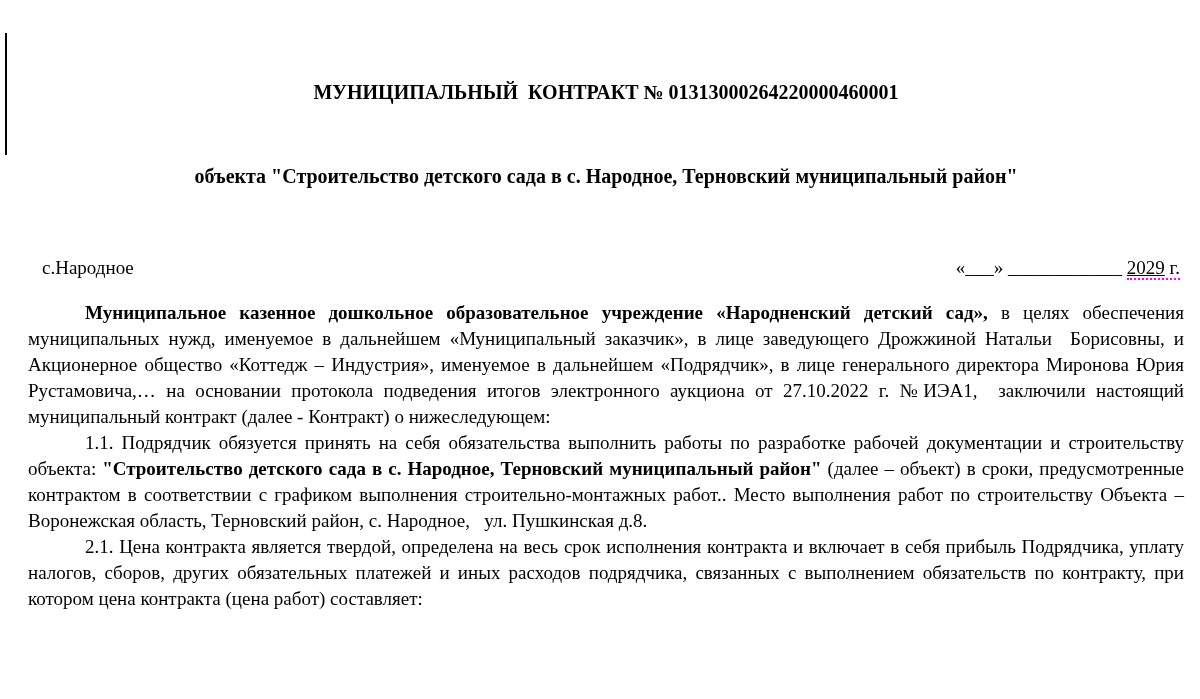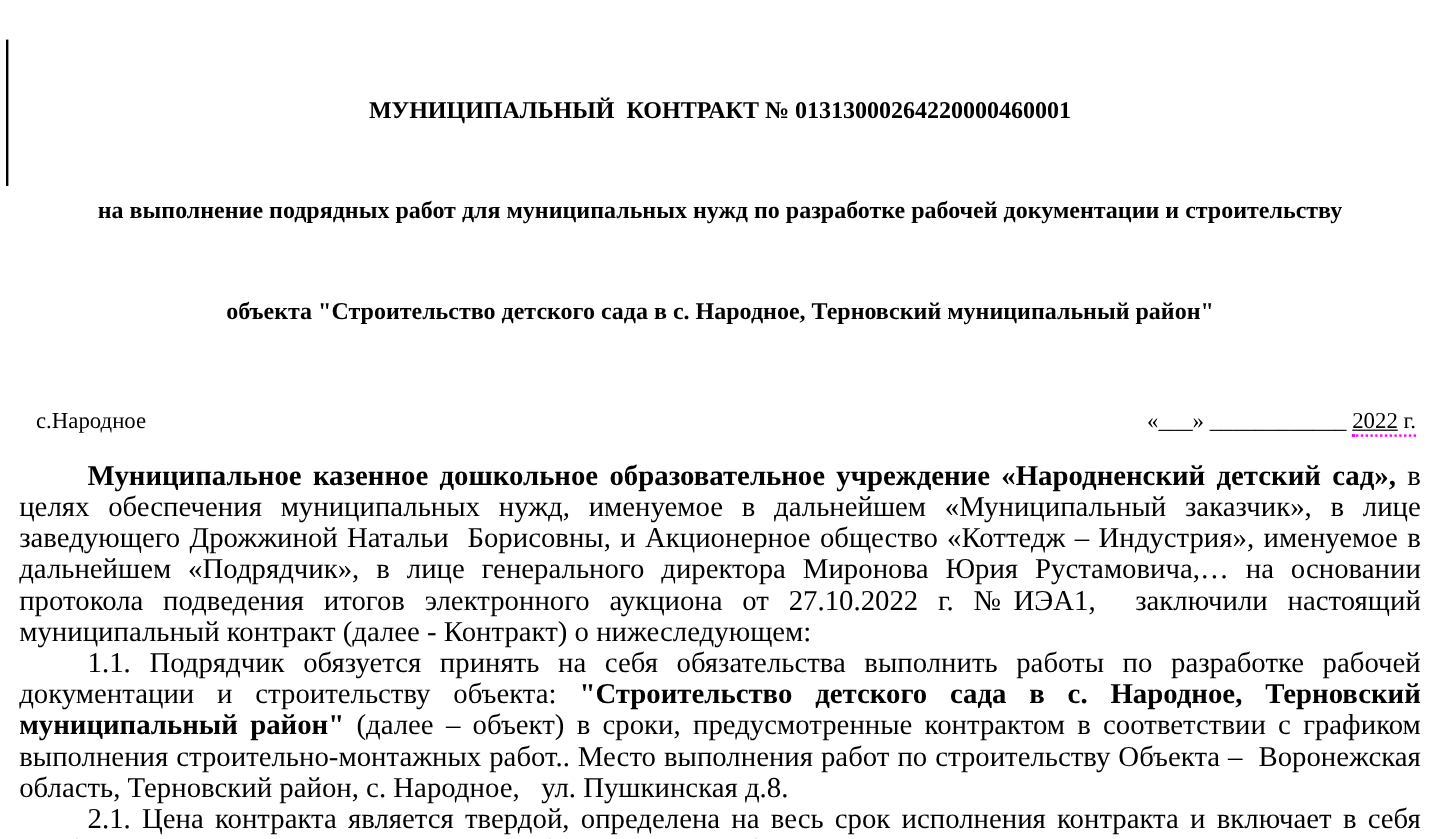--- a/index.html
+++ b/index.html
@@ -4,68 +4,67 @@
 <style>
   html,body{margin:0;padding:0;background:#fff;}
   #page{
     position:relative;
     width:1200px;height:699px;
     background:#ffffff;
     overflow:hidden;
     font-family:"Liberation Serif","DejaVu Serif",serif;
     color:#000;
     box-sizing:border-box;
-    padding:22px 16px 0 16px;
+    padding:22px 16px 0 28px;
   }
   .vline{
     position:absolute;left:5px;top:33px;width:2px;height:122px;background:#000;
   }
   .title{
     font-weight:bold;text-align:center;
     font-size:20px;line-height:28px;
     white-space:pre-wrap;
   }
   .daterow{
     display:flex;justify-content:space-between;align-items:flex-end;
     font-size:19px;line-height:24px;
     margin-top:10px;padding:0 4px 0 14px;
     white-space:pre-wrap;
     gap:16px;
   }
   .dotted{border-bottom:2px dotted #ff00ff;padding-bottom:0px;}
   .u{text-decoration:underline;}
   .p{
-    font-size:24px;line-height:26px;
+    font-size:19px;line-height:26px;
     text-align:justify;text-indent:57px;
     margin:0;white-space:pre-wrap;
   }
   .preamble{margin-top:20px;}
   .h{
     font-size:19px;line-height:26px;font-weight:bold;
     text-align:center;margin:0;
   }
   .h1m{margin-top:14px;}
   .b{font-weight:bold;}
 </style>
 </head>
 <body>
 
 <div id="page">
 
   <div class="vline"></div>
 
   <div class="title">
     <div>МУНИЦИПАЛЬНЫЙ  КОНТРАКТ № 01313000264220000460001</div>
-    <div>на выполнение подрядных работ для муниципальных нужд по разработке рабочей документации и строительству</div>
     <div>объекта "Строительство детского сада в с. Народное, Терновский муниципальный район"</div>
   </div>
 
   <div class="daterow">
     <span>с.Народное</span>
-    <span><span>«___» ____________ </span><span class="dotted"><span class="u">2022</span><span> г.</span></span></span>
+    <span><span>«___» ____________ </span><span class="dotted"><span class="u">2029</span><span> г.</span></span></span>
   </div>
 
   <p class="p preamble"><span class="b">Муниципальное казенное дошкольное образовательное учреждение «Народненский детский сад»,</span><span> в целях обеспечения муниципальных нужд, именуемое в дальнейшем «Муниципальный заказчик», в лице заведующего Дрожжиной Натальи  Борисовны, и Акционерное общество «Коттедж – Индустрия», именуемое в дальнейшем «Подрядчик», в лице генерального директора Миронова Юрия Рустамовича,… на основании протокола подведения итогов электронного аукциона от 27.10.2022 г. №ИЭА1,  заключили настоящий муниципальный контракт (далее - Контракт) о нижеследующем:</span></p>
 
 
   <p class="p"><span>1.1. Подрядчик обязуется принять на себя обязательства выполнить работы по разработке рабочей документации и строительству объекта: </span><span class="b">"Строительство детского сада в с. Народное, Терновский муниципальный район"</span><span> (далее – объект) в сроки, предусмотренные контрактом в соответствии с графиком выполнения строительно-монтажных работ.. Место выполнения работ по строительству Объекта –  Воронежская область, Терновский район, с. Народное,   ул. Пушкинская д.8.</span></p>
 
 
   <p class="p"><span>2.1. Цена контракта является твердой, определена на весь срок исполнения контракта и включает в себя прибыль Подрядчика, уплату налогов, сборов, других обязательных платежей и иных расходов подрядчика, связанных с выполнением обязательств по контракту, при котором цена контракта (цена работ) составляет:  </span></p>
 

